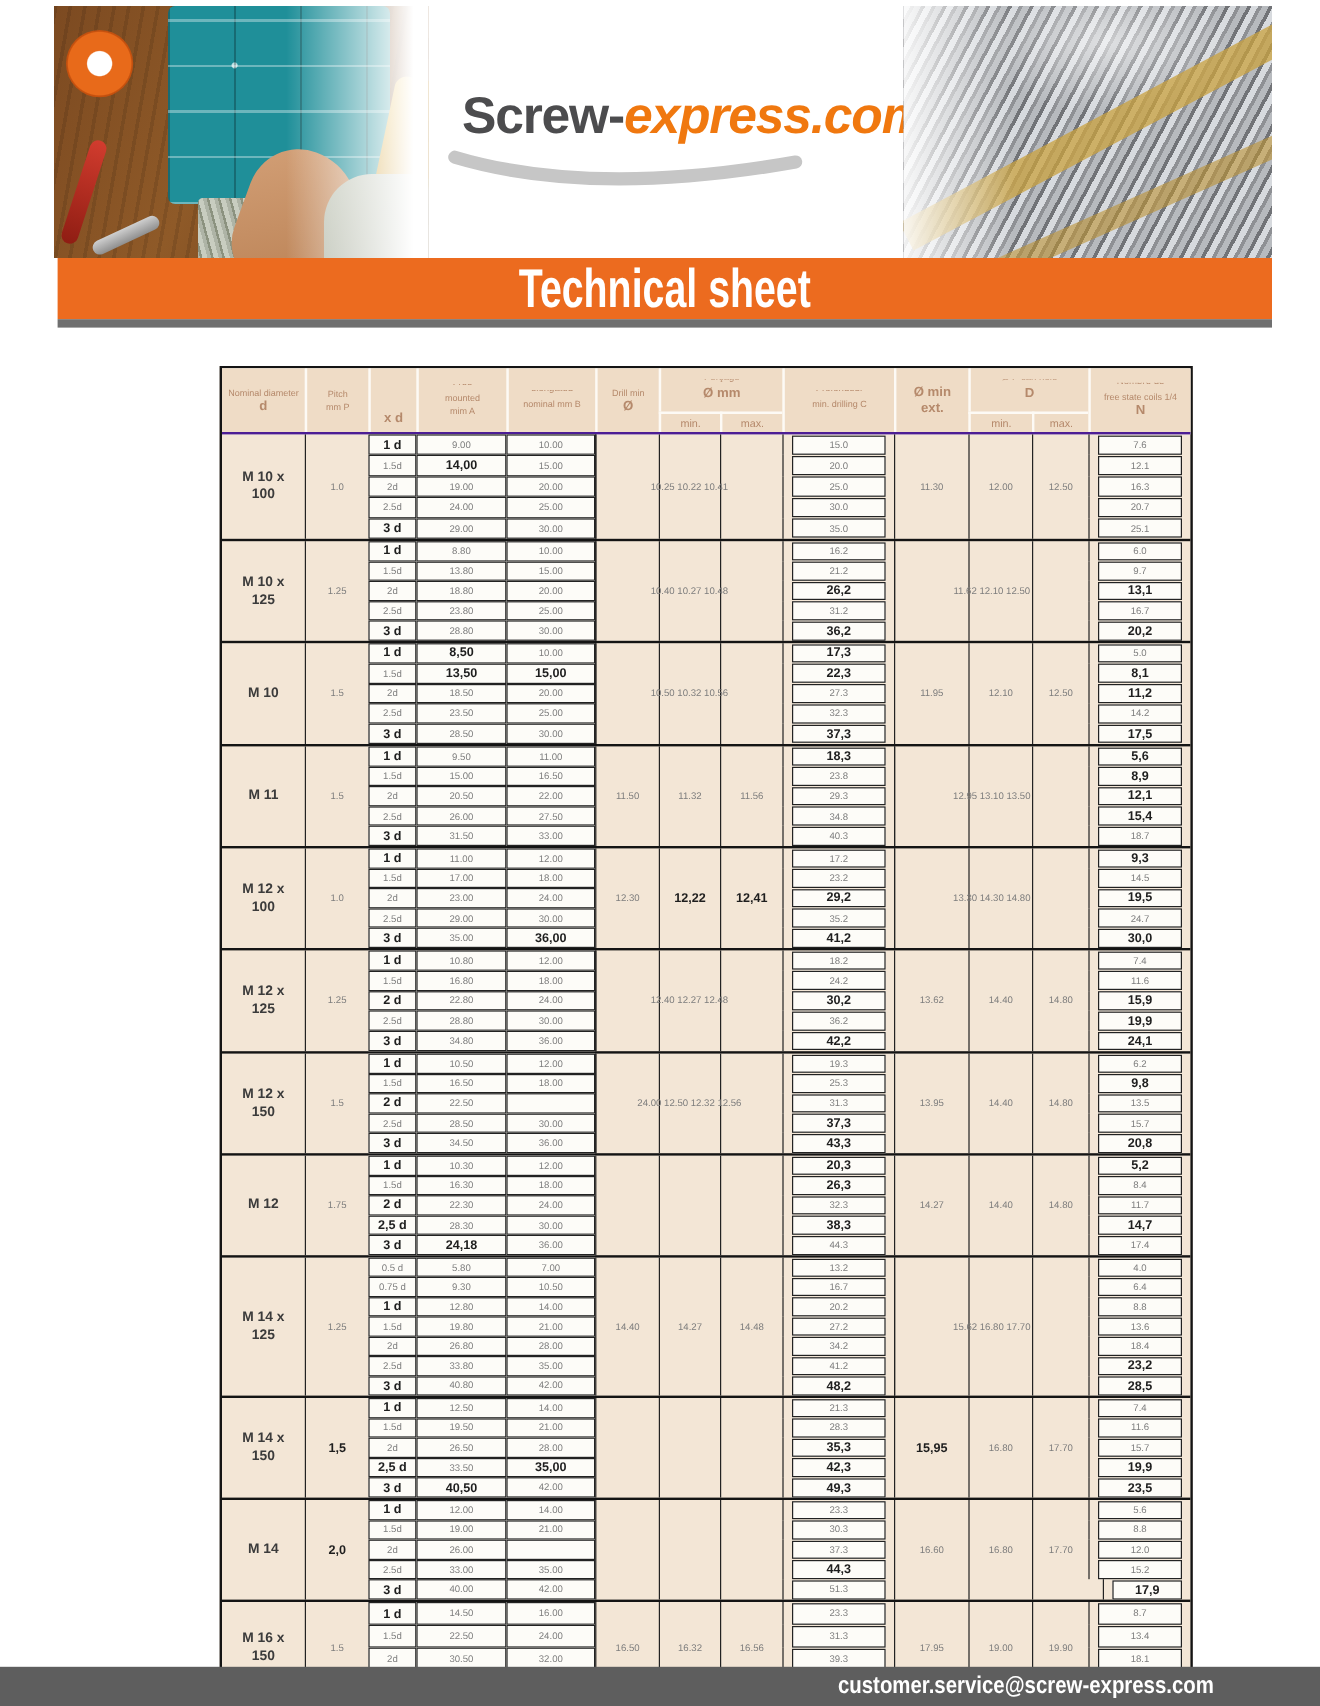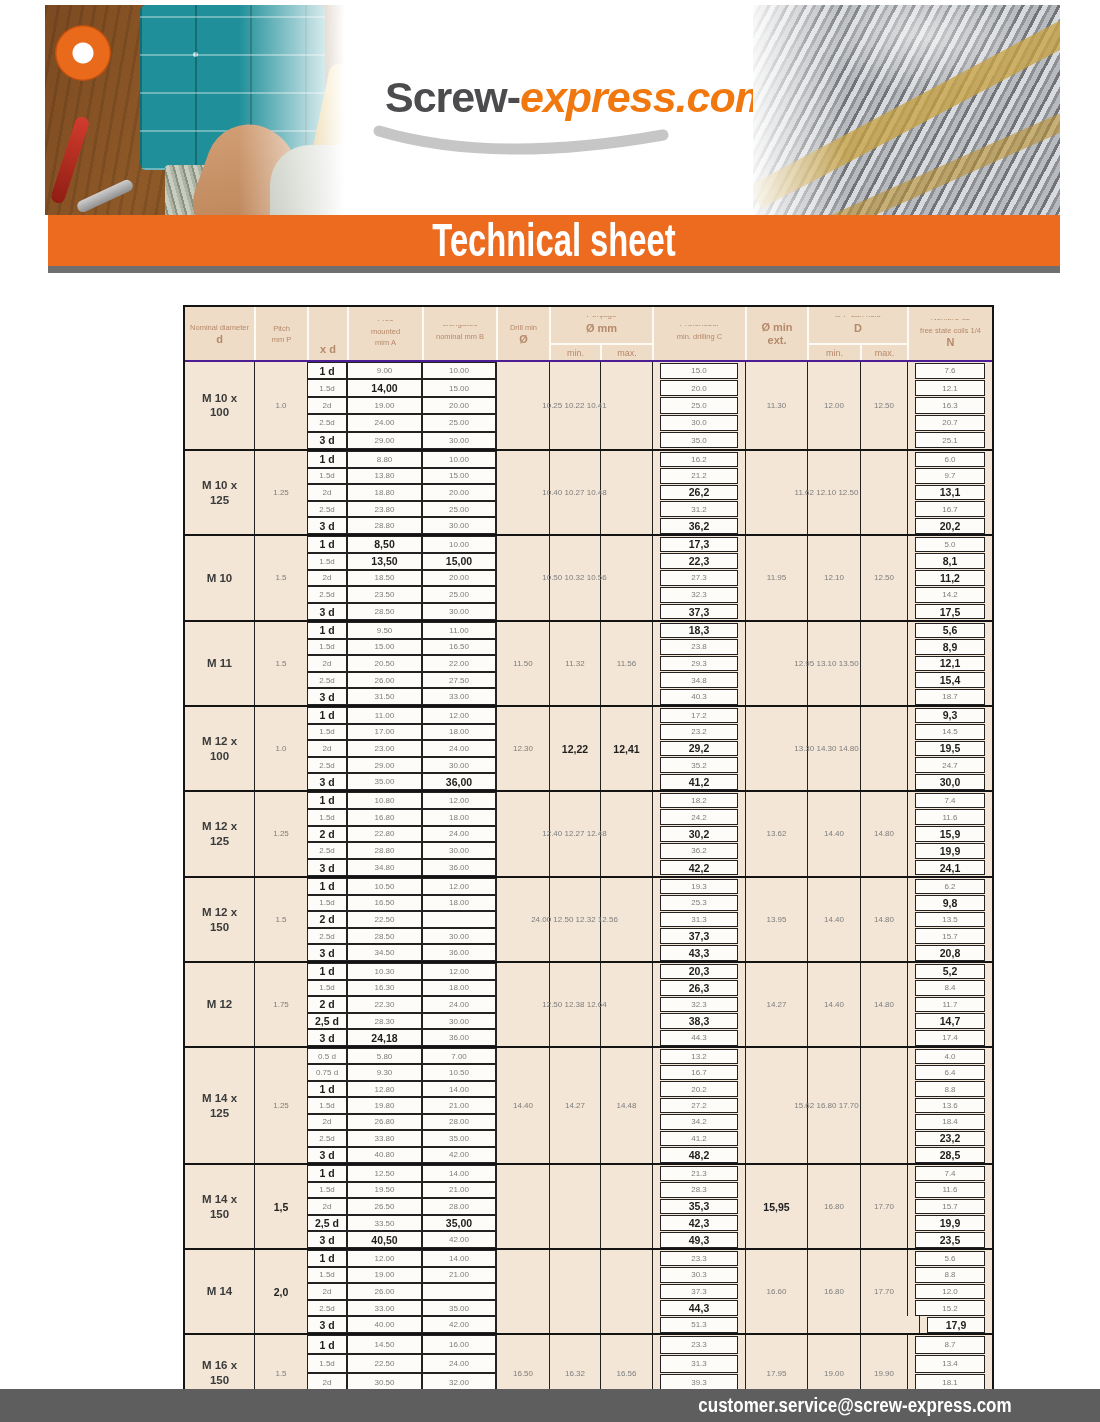--- a/index.html
+++ b/index.html
@@ -1096,23 +1096,20 @@
         <div class="lane" style="grid-area: 1 / 8 / -1;"></div>
         <div class="lane" style="grid-area: 1 / 10 / -1;">
           <span class="v">14.27</span>
         </div>
         <div class="lane" style="grid-area: 1 / 11 / -1;">
           <span class="v">14.40</span>
         </div>
         <div class="lane" style="grid-area: 1 / 12 / -1;">
           <span class="v">14.80</span>
         </div>
-        <div class="overlay" style="grid-area: 1 / 6 / -1 / 9;">
-          <span class="v">12.50 12.38 12.64</span>
-        </div>
       </div>
       <div class="tgrid group" style="grid-template-rows: repeat(7, 1fr); height: 115px;">
         <div class="glabel" style="grid-row: 1 / -1;">M 14 x
 125</div>
         <div class="lane" style="grid-area: 1 / 2 / -1;">
           <span class="v">1.25</span>
         </div>
         <div class="box" style="grid-area: 1 / 3;">
           <span class="v">0.5 d</span>
         </div>

